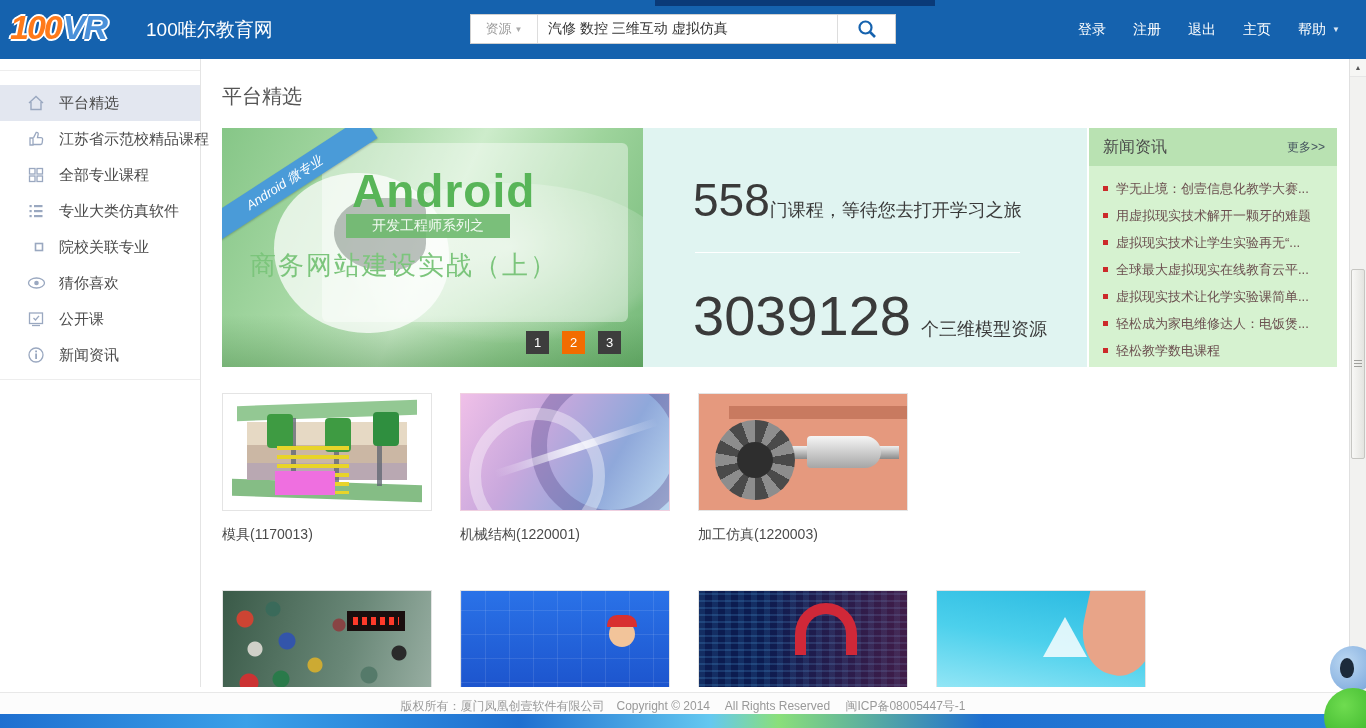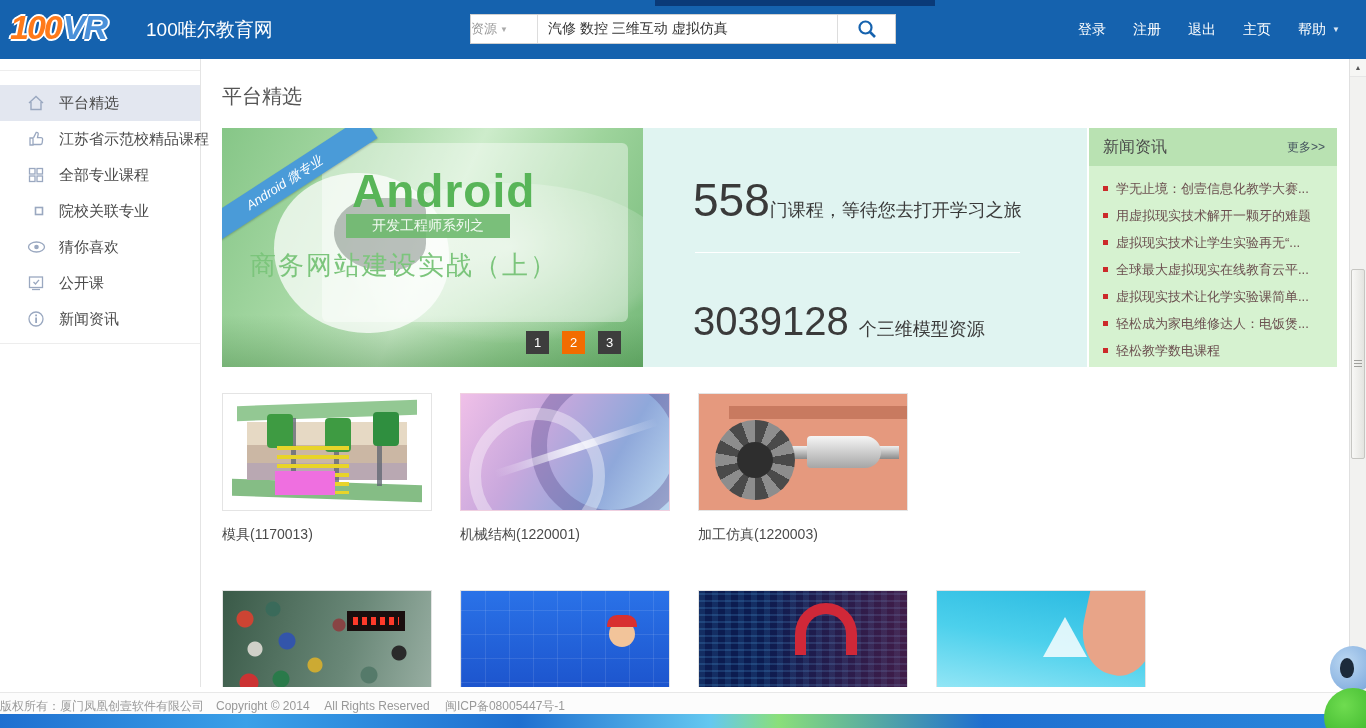--- a/index.html
+++ b/index.html
@@ -8,21 +8,21 @@
     font-family:"Liberation Sans","DejaVu Sans",sans-serif;
   }
   
   .site-header{position:absolute;left:0;top:0;width:1366px;height:59px;background:#1562ae;z-index:4;}
   .top-dark-strip{position:absolute;left:655px;top:0;width:280px;height:6px;background:#0a3a78;}
   .logo{position:absolute;left:10px;top:8px;font-size:34px;font-weight:bold;font-style:italic;letter-spacing:-2px;cursor:pointer;}
   .logo .l100{color:#ff7a1a;text-shadow:-2px 0 0 #fff,2px 0 0 #fff,0 -2px 0 #fff,0 2px 0 #fff,-1px -1px 0 #fff,1px 1px 0 #fff;}
   .logo .lvr{color:#4a90d9;text-shadow:-2px 0 0 #fff,2px 0 0 #fff,0 -2px 0 #fff,0 2px 0 #fff,-1px -1px 0 #fff,1px 1px 0 #fff;margin-left:2px;}
   .site-title{position:absolute;left:146px;top:0;height:59px;line-height:59px;color:#fff;font-size:19px;}
   .search{position:absolute;left:470px;top:14px;width:426px;height:30px;background:#fff;display:flex;align-items:stretch;border:1px solid #cfcfcf;box-sizing:border-box;}
-  .search-cat{width:66px;display:flex;align-items:center;justify-content:flex-start;gap:3px;color:#999;font-size:13px;border-right:1px solid #ddd;cursor:pointer;}
+  .search-cat{width:66px;display:flex;align-items:center;justify-content:center;gap:3px;color:#999;font-size:13px;border-right:1px solid #ddd;cursor:pointer;}
   .search-cat .chev{font-size:8px;color:#aaa;}
   .search-input{flex:1;border:none;outline:none;padding:0 10px;font-size:14px;color:#333;font-family:inherit;}
   .search-btn{width:58px;border:none;background:#fff;border-left:1px solid #ddd;display:flex;align-items:center;justify-content:center;cursor:pointer;}
   .top-nav{position:absolute;right:26px;top:0;height:59px;display:flex;align-items:center;gap:27px;}
   .nav-link{color:#fff;font-size:14px;cursor:pointer;display:flex;align-items:center;gap:6px;}
   .nav-link .chev{font-size:8px;color:#dce8f5;}
   
   .sidebar{position:absolute;left:0;top:59px;width:201px;height:628px;background:#fff;border-right:1px solid #e4e4e4;box-sizing:border-box;z-index:3;}
   .menu{margin-top:11px;border-top:1px solid #ededed;border-bottom:1px solid #ededed;padding:14px 0 6px 0;}
   .menu-item{display:flex;align-items:center;height:36px;padding-left:26px;font-size:15px;color:#4a4a4a;cursor:pointer;white-space:nowrap;}
@@ -46,21 +46,21 @@
   .car-word{position:absolute;left:130px;top:36px;font-size:46px;font-weight:bold;color:#58b558;letter-spacing:1px;}
   .car-band{position:absolute;left:124px;top:86px;width:164px;background:rgba(110,185,110,.9);color:#f2faf2;font-size:14px;text-align:center;padding:3px 0;}
   .car-caption{position:absolute;left:28px;top:120px;font-size:26px;color:#7cc57c;letter-spacing:2px;}
   .pager{position:absolute;right:22px;bottom:13px;display:flex;gap:13px;}
   .page{width:23px;height:23px;background:#3d3d3d;color:#fff;font-size:13px;display:flex;align-items:center;justify-content:center;cursor:pointer;}
   .page.active{background:#f26c00;}
   
   .stats{width:444px;height:239px;background:#e0f4f1;box-sizing:border-box;padding:30px 0 0 50px;flex:none;}
   .stat-line{display:flex;align-items:baseline;}
   .stat-big{font-size:46px;color:#3a3a3a;}
-  .stat-big2{font-size:40px;color:#3a3a3a;}
+  .stat-big2{font-size:56px;color:#3a3a3a;}
   .stat-label{font-size:18px;color:#3a3a3a;margin-top:40px;}
   .stat-divider{width:325px;border-top:1px solid #ffffff;margin:25px 0 24px 2px;}
   .gap10{width:10px;flex:none;}
   
   .news{width:248px;height:239px;background:#d6f2d0;flex:none;margin-left:2px;}
   .news-header{height:38px;background:#b9e2b2;display:flex;align-items:center;justify-content:space-between;padding:0 12px 0 14px;}
   .news-title{font-size:16px;color:#4a4a4a;}
   .news-more{font-size:12px;color:#46555f;cursor:pointer;}
   .news-list{padding:9px 8px 0 14px;}
   .news-item{display:flex;align-items:center;gap:8px;height:27px;font-size:13px;color:#6b4f4f;cursor:pointer;white-space:nowrap;overflow:hidden;}
@@ -105,21 +105,21 @@
   .mech-head{position:absolute;right:34px;bottom:60px;width:26px;height:26px;background:#f2c49a;border-radius:50%;}
   .mech-cap{position:absolute;right:32px;bottom:80px;width:30px;height:12px;background:#d83030;border-radius:10px 10px 0 0;}
   .img-lock{background:#0c1c50;}
   .lock-bits{position:absolute;left:0;top:0;right:0;bottom:0;background-image:repeating-linear-gradient(0deg,rgba(80,160,220,.22) 0 2px,transparent 2px 7px),repeating-linear-gradient(90deg,rgba(60,140,200,.16) 0 6px,transparent 6px 13px);}
   .lock-red{position:absolute;left:0;top:0;right:0;bottom:0;background:linear-gradient(90deg,transparent 30%,rgba(200,30,50,.28));}
   .lock-shackle{position:absolute;left:96px;top:12px;width:62px;height:52px;border:11px solid #d02838;border-bottom:none;border-radius:34px 34px 0 0;box-sizing:border-box;}
   .img-gold{background:linear-gradient(190deg,#28b8e0 0%,#4cd0ec 45%,#a8ecf8 100%);}
   .gold-hand{position:absolute;right:-10px;top:-8px;width:72px;height:92px;background:#e8a488;border-radius:0 0 42% 52%;transform:rotate(12deg);}
   .gold-pyramid{position:absolute;right:58px;top:26px;width:0;height:0;border-left:22px solid transparent;border-right:22px solid transparent;border-bottom:40px solid rgba(255,255,255,.82);}
   
-  .footer{position:absolute;left:0;top:692px;width:1366px;height:27px;background:#fcfcfc;border-top:1px solid #e8e8e8;box-sizing:border-box;text-align:left;font-size:12px;color:#999;line-height:26px;z-index:5;}
+  .footer{position:absolute;left:0;top:692px;width:1366px;height:27px;background:#fcfcfc;border-top:1px solid #e8e8e8;box-sizing:border-box;text-align:center;font-size:12px;color:#999;line-height:26px;z-index:5;}
   .bottom-strip{position:absolute;left:0;top:714px;width:1366px;height:14px;z-index:6;background:linear-gradient(90deg,#1e6fd0,#3aa0e8 18%,#1e6fd0 38%,#64c8f0 52%,#8adf7a 57%,#1e6fd0 72%,#2a88dc 100%);}
   
   .scrollbar{position:absolute;right:0;top:59px;width:17px;height:669px;background:#f2f2f0;border-left:1px solid #e0e0e0;box-sizing:border-box;z-index:7;}
   .sb-up{height:17px;background:#f6f6f4;border-bottom:1px solid #e6e6e6;display:flex;align-items:center;justify-content:center;font-size:7px;color:#555;cursor:pointer;}
   .sb-thumb{position:absolute;left:1px;top:210px;width:14px;height:190px;background:linear-gradient(90deg,#f8f8f6,#e4e4e0);border:1px solid #c6c6c2;border-radius:2px;box-sizing:border-box;cursor:pointer;}
   .sb-thumb:after{content:"";position:absolute;left:2px;top:90px;width:8px;height:8px;background:repeating-linear-gradient(180deg,#a0a09c 0 1px,transparent 1px 3px);}
   
   .fab-blue{position:absolute;right:-10px;top:646px;width:46px;height:46px;border-radius:50%;background:radial-gradient(circle at 35% 35%,#bcd8f2,#6f9fd8);z-index:8;cursor:pointer;}
   .fab-blue:after{content:"";position:absolute;left:10px;top:12px;width:14px;height:20px;background:#1c2a3a;border-radius:50% 50% 45% 45%;}
   .fab-green{position:absolute;right:-16px;top:688px;width:58px;height:58px;border-radius:50%;background:radial-gradient(circle at 35% 30%,#6fdc50,#2aa81e);z-index:9;cursor:pointer;}
@@ -193,20 +193,33 @@
     <div class="menu-item">
       <span class="ic">
           <svg class="icsvg" width="18" height="18" viewBox="0 0 18 18">
             <rect x="2.5" y="2.5" width="5.5" height="5.5" fill="none" stroke="#9aa8c0" stroke-width="1.3"></rect>
             <rect x="10" y="2.5" width="5.5" height="5.5" fill="none" stroke="#9aa8c0" stroke-width="1.3"></rect>
             <rect x="2.5" y="10" width="5.5" height="5.5" fill="none" stroke="#9aa8c0" stroke-width="1.3"></rect>
             <rect x="10" y="10" width="5.5" height="5.5" fill="none" stroke="#9aa8c0" stroke-width="1.3"></rect>
           </svg>
         </span>
       <span>全部专业课程</span>
+    </div>
+    <div class="menu-item">
+      <span class="ic">
+          <svg class="icsvg" width="18" height="18" viewBox="0 0 18 18">
+            <rect x="2.5" y="3" width="2.2" height="2.2" fill="#9aa8c0"></rect>
+            <rect x="7" y="3" width="8.5" height="2.2" fill="#9aa8c0"></rect>
+            <rect x="2.5" y="8" width="2.2" height="2.2" fill="#9aa8c0"></rect>
+            <rect x="7" y="8" width="8.5" height="2.2" fill="#9aa8c0"></rect>
+            <rect x="2.5" y="13" width="2.2" height="2.2" fill="#9aa8c0"></rect>
+            <rect x="7" y="13" width="8.5" height="2.2" fill="#9aa8c0"></rect>
+          </svg>
+        </span>
+      <span>专业大类仿真软件</span>
     </div>
     <div class="menu-item sub">
       <span class="ic">
           <svg class="icsvg" width="10" height="10" viewBox="0 0 10 10">
             <rect x="1.5" y="1.5" width="7" height="7" fill="none" stroke="#9aa8c0" stroke-width="1.6"></rect>
           </svg>
         </span>
       <span>院校关联专业</span>
     </div>
     <div class="menu-item">

